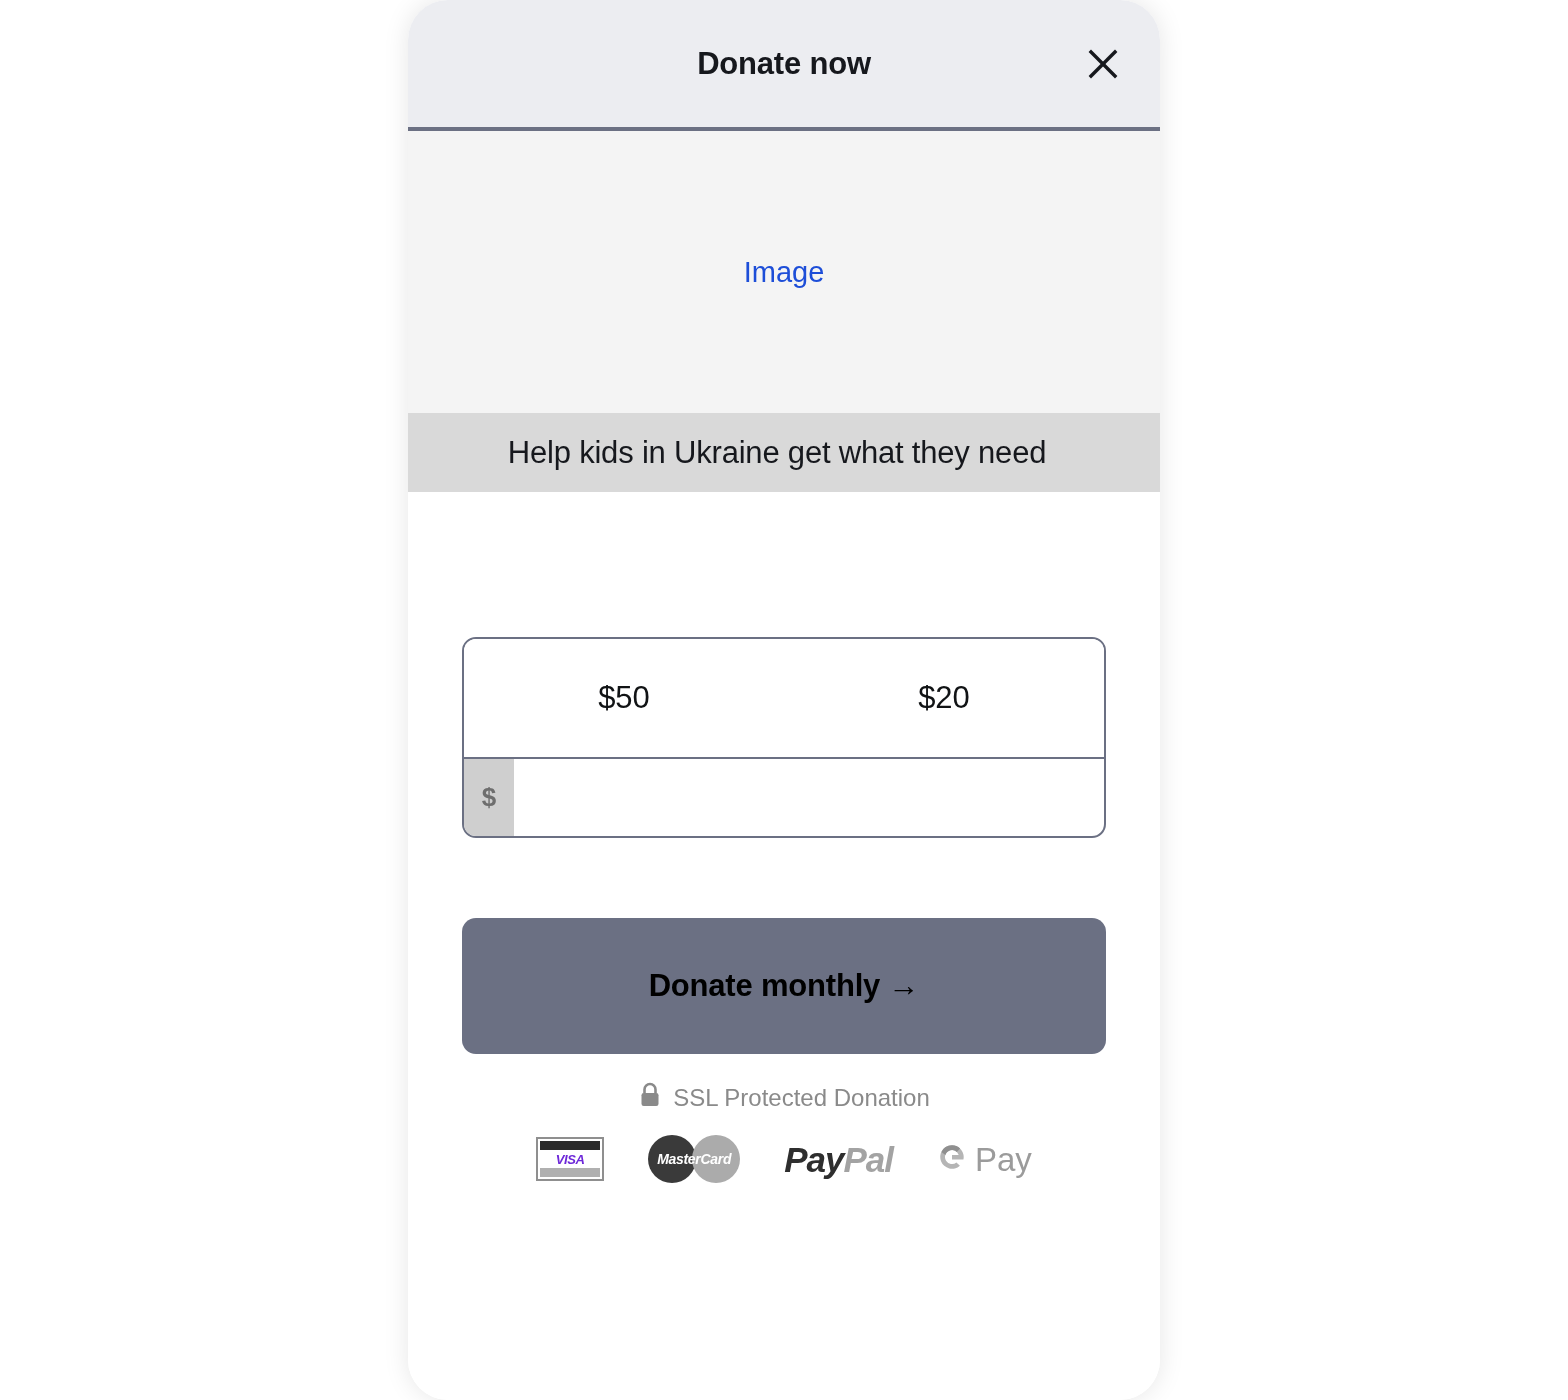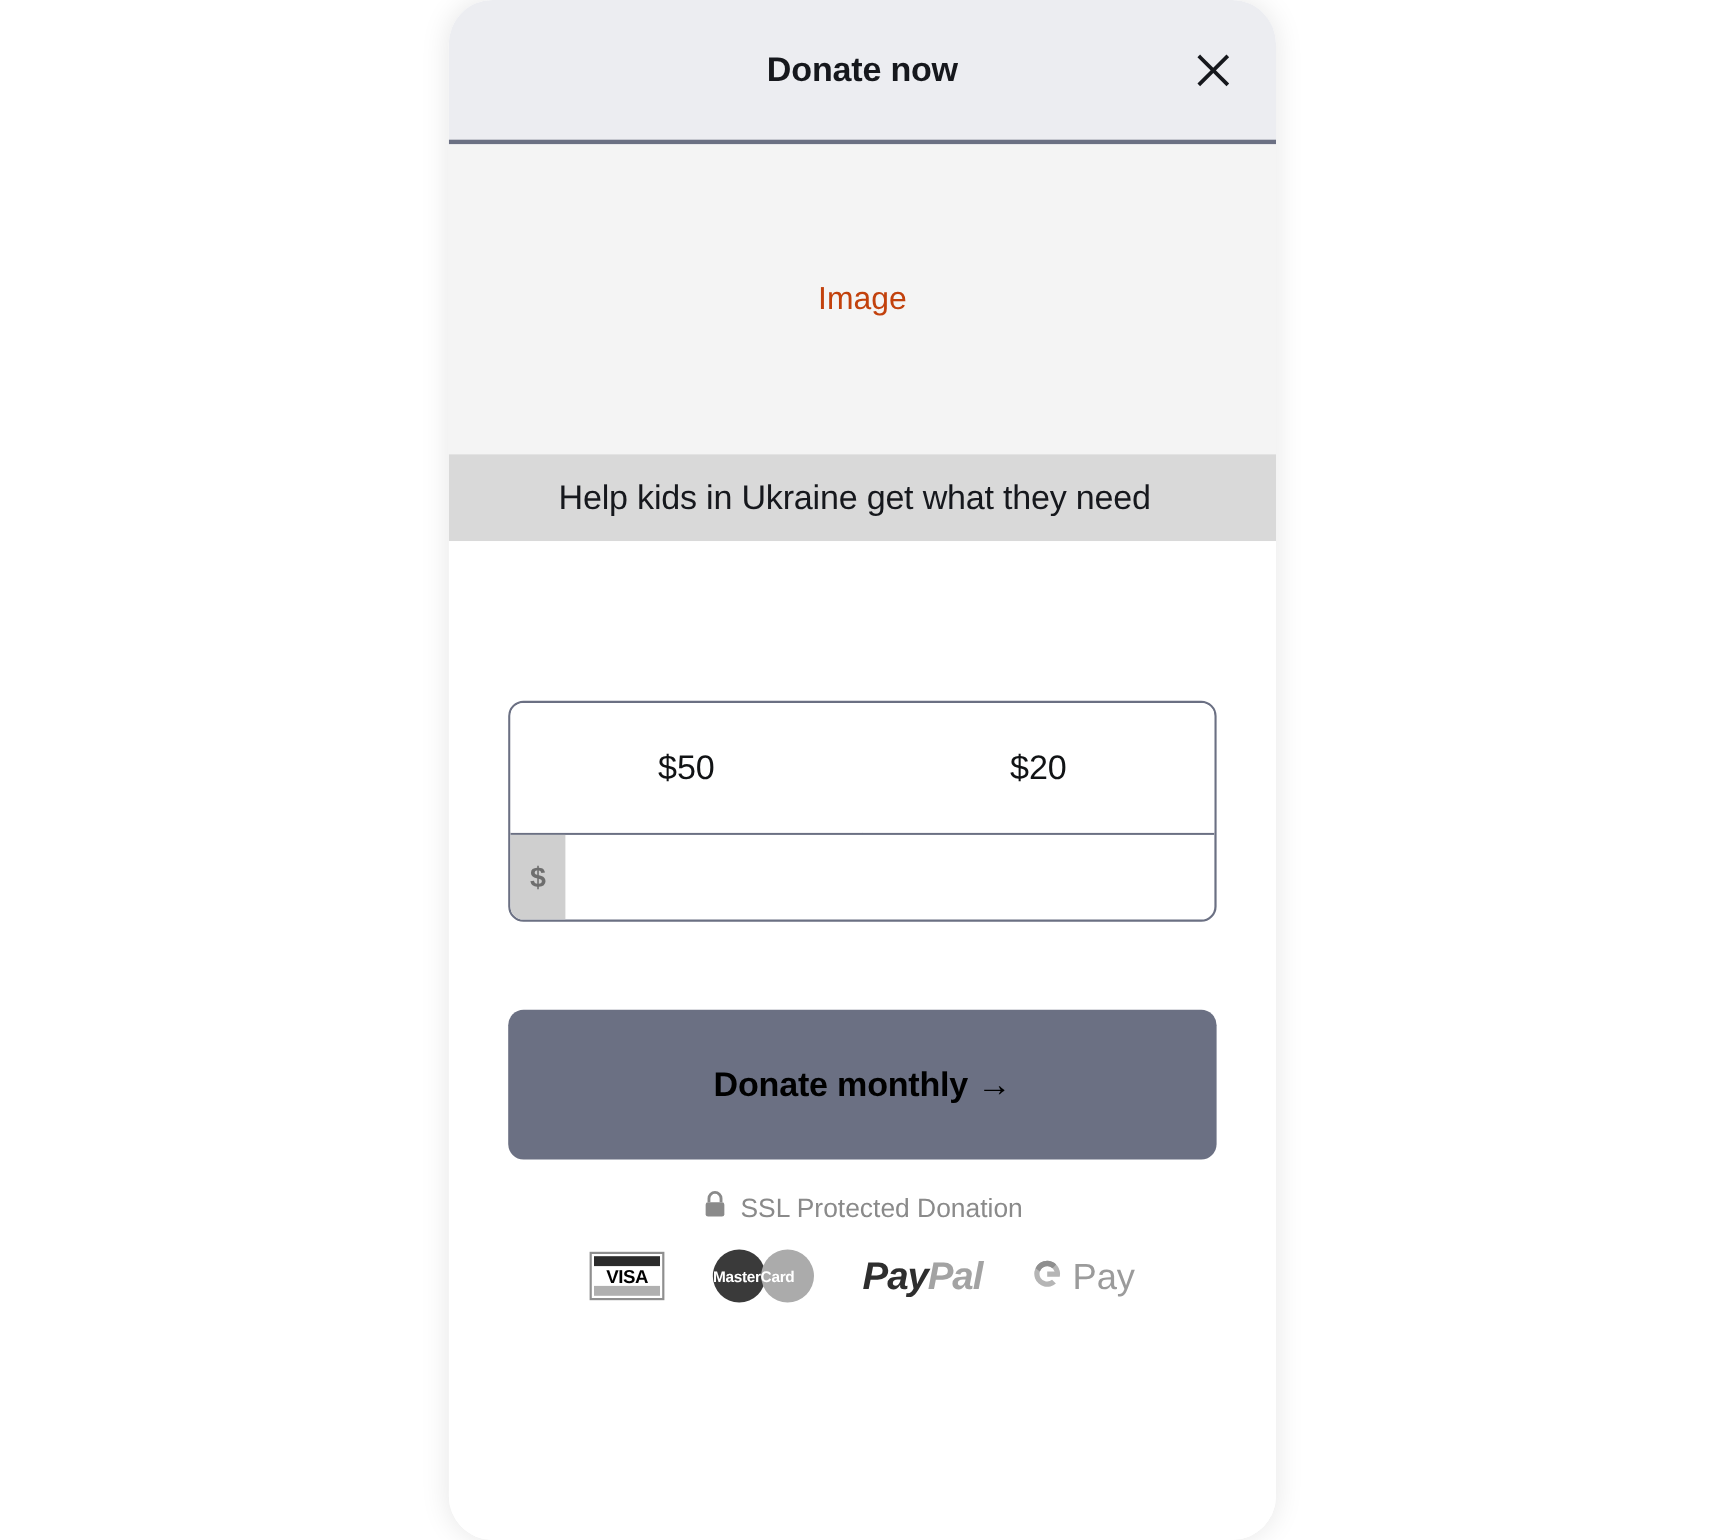--- a/index.html
+++ b/index.html
@@ -76,21 +76,21 @@
   .image-placeholder {
     flex: 0 0 282px;
     height: 282px;
     background: #F4F4F4;
     display: flex;
     align-items: center;
     justify-content: center;
   }
   .image-placeholder-label {
     font-size: 29px;
-    color: #c2410c;
+    color: #1d4ed8;
   }
 
   
   .caption-band {
     flex: 0 0 79px;
     height: 79px;
     background: #D9D9D9;
     display: flex;
     align-items: center;
     justify-content: center;
@@ -245,23 +245,24 @@
     background: #ffffff;
     display: flex;
     flex-direction: column;
     justify-content: space-between;
     padding: 2px;
   }
   .visa-bar-top { height: 9px; background: #2b2b2b; }
   .visa-bar-bottom { height: 9px; background: #b0b0b0; }
   .visa-word {
     text-align: center;
-    font-size: 17px;
-    font-weight: bold;
-    color: #000000;
+    font-size: 13px;
+    font-weight: bold;
+    font-style: italic;
+    color: #6d28d9;
     line-height: 1;
     letter-spacing: -0.4px;
   }
 
   .mc-logo {
     position: relative;
     width: 92px;
     height: 48px;
   }
   .mc-circle {
@@ -270,22 +271,24 @@
     width: 48px;
     height: 48px;
     border-radius: 50%;
   }
   .mc-circle.left { left: 0; background: #3a3a3a; }
   .mc-circle.right { right: 0; background: #ababab; }
   .mc-word {
     position: absolute;
     left: 0; right: 0; top: 50%;
     transform: translateY(-50%);
+    text-align: center;
     font-size: 14px;
     font-weight: bold;
+    font-style: italic;
     color: #ffffff;
     letter-spacing: -0.3px;
     z-index: 2;
   }
 
   .paypal-logo {
     font-size: 35px;
     font-weight: bold;
     font-style: italic;
     letter-spacing: -1px;

